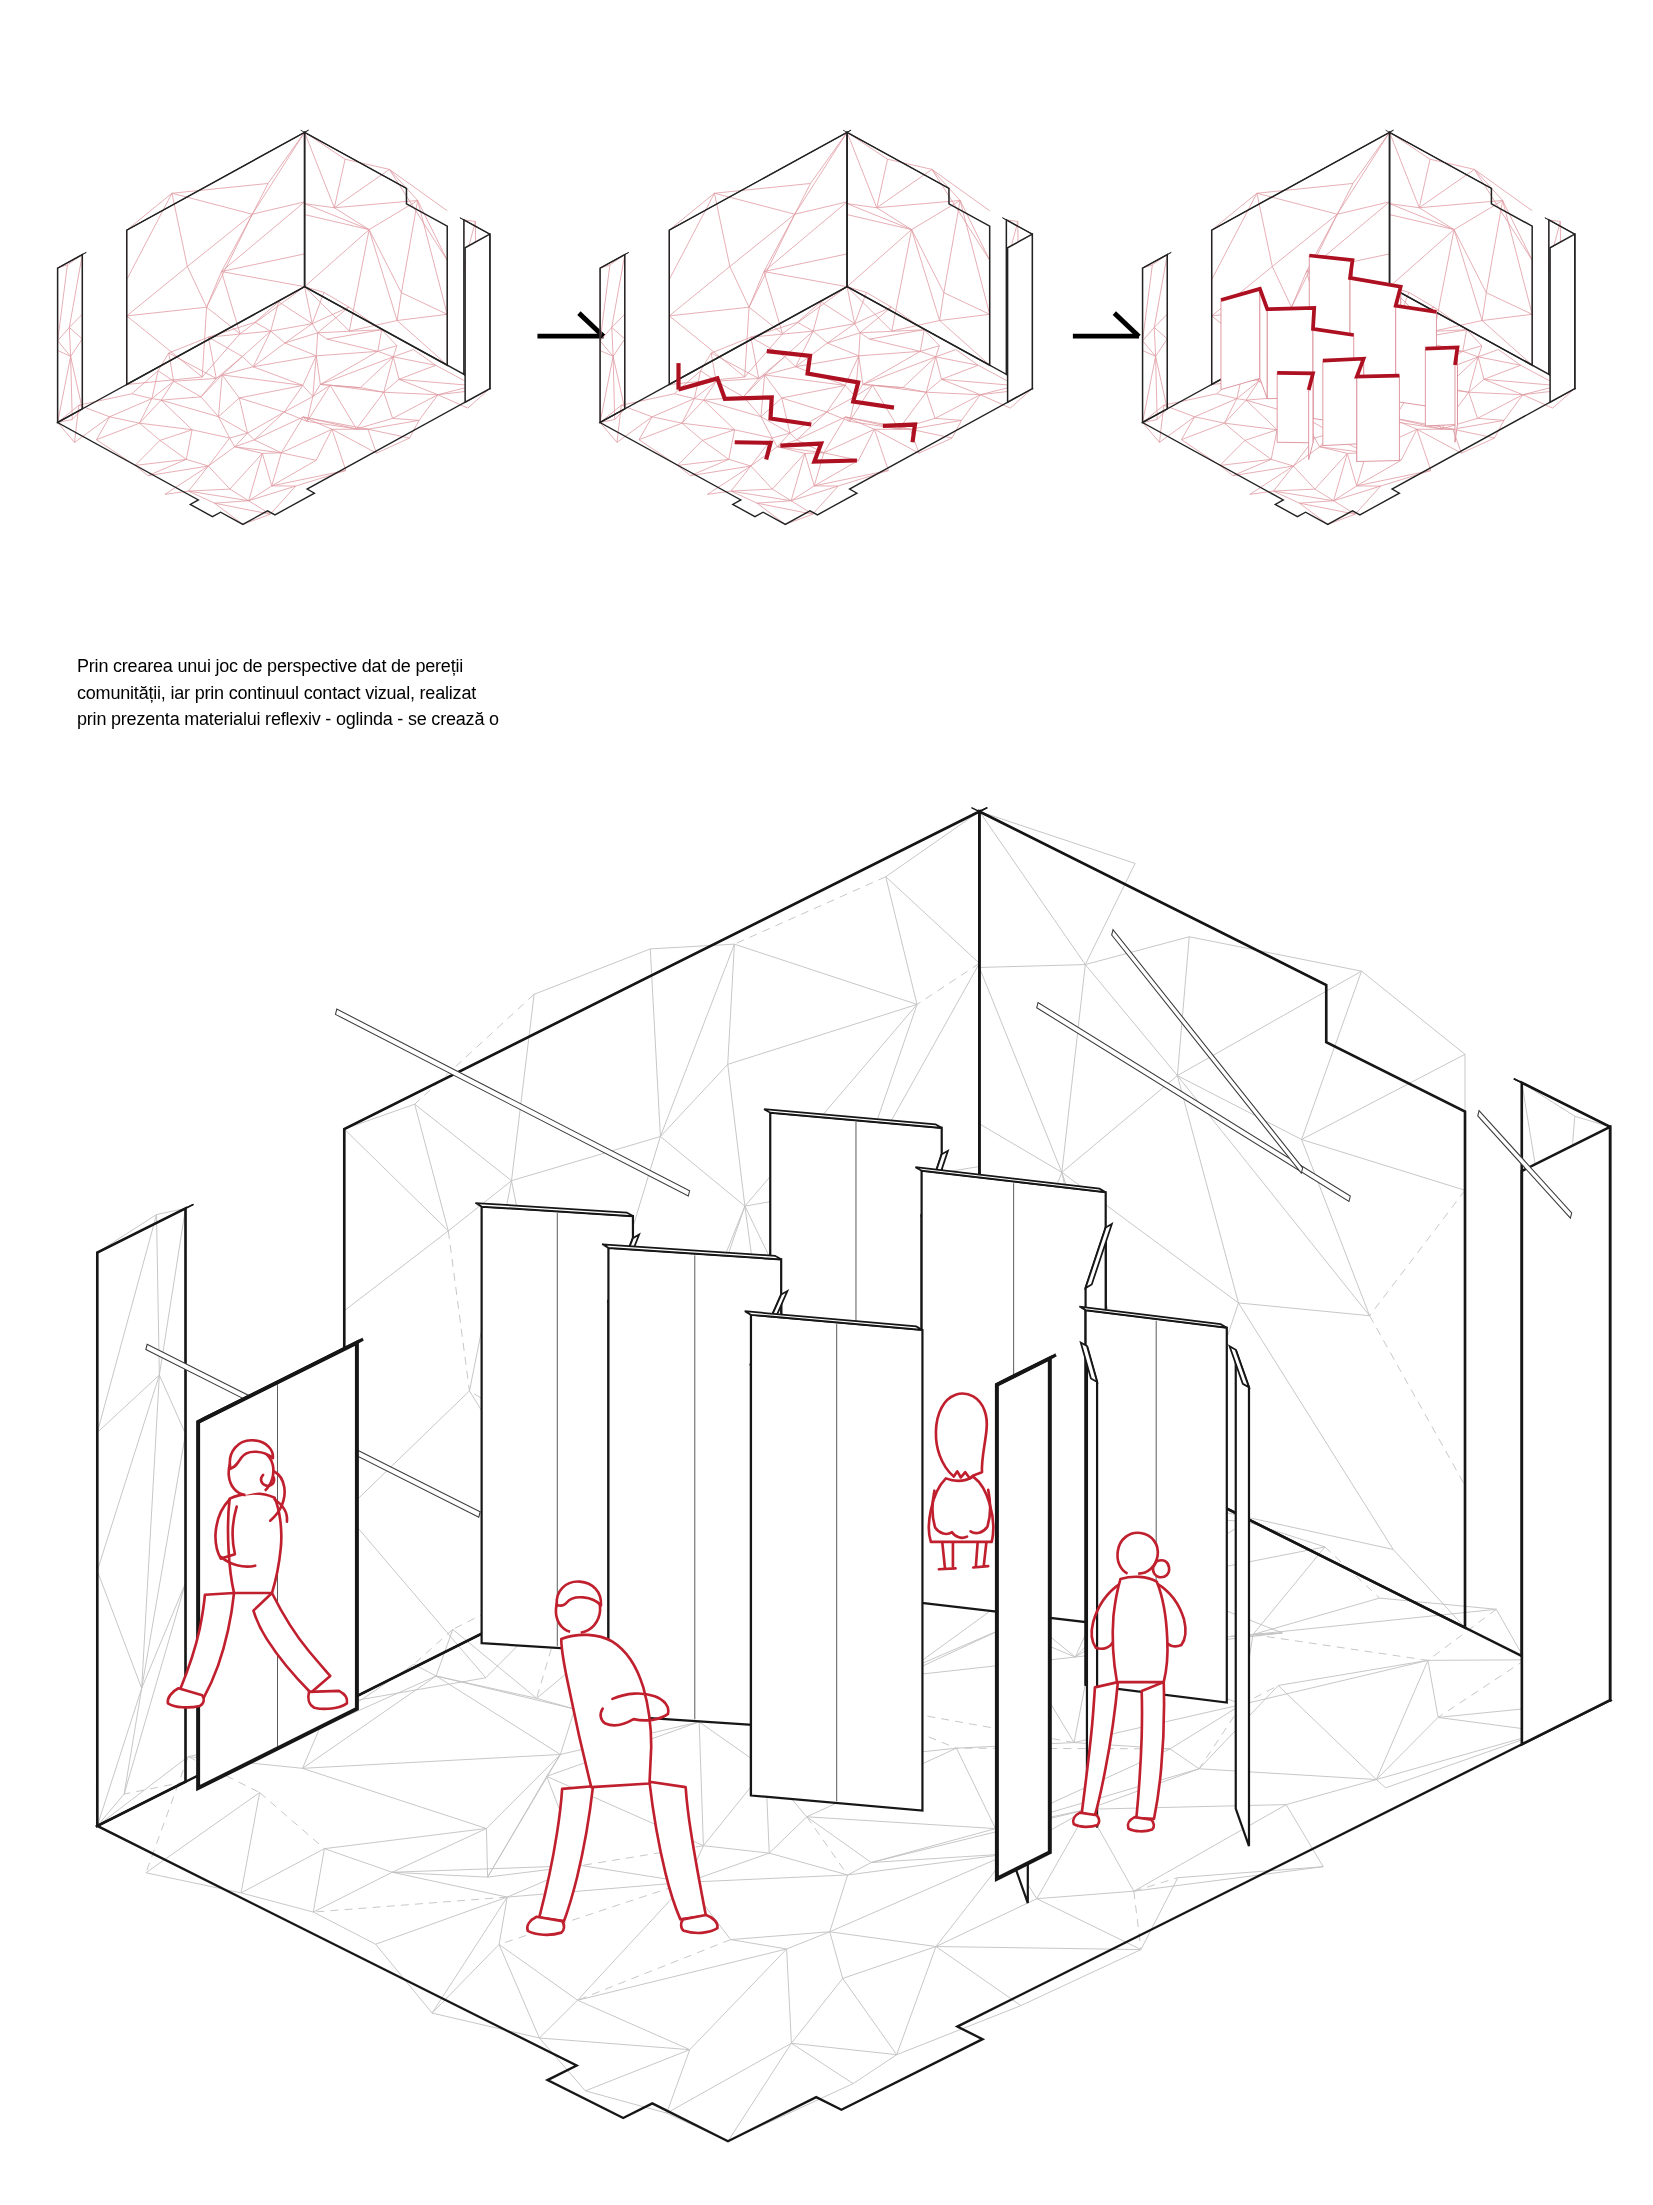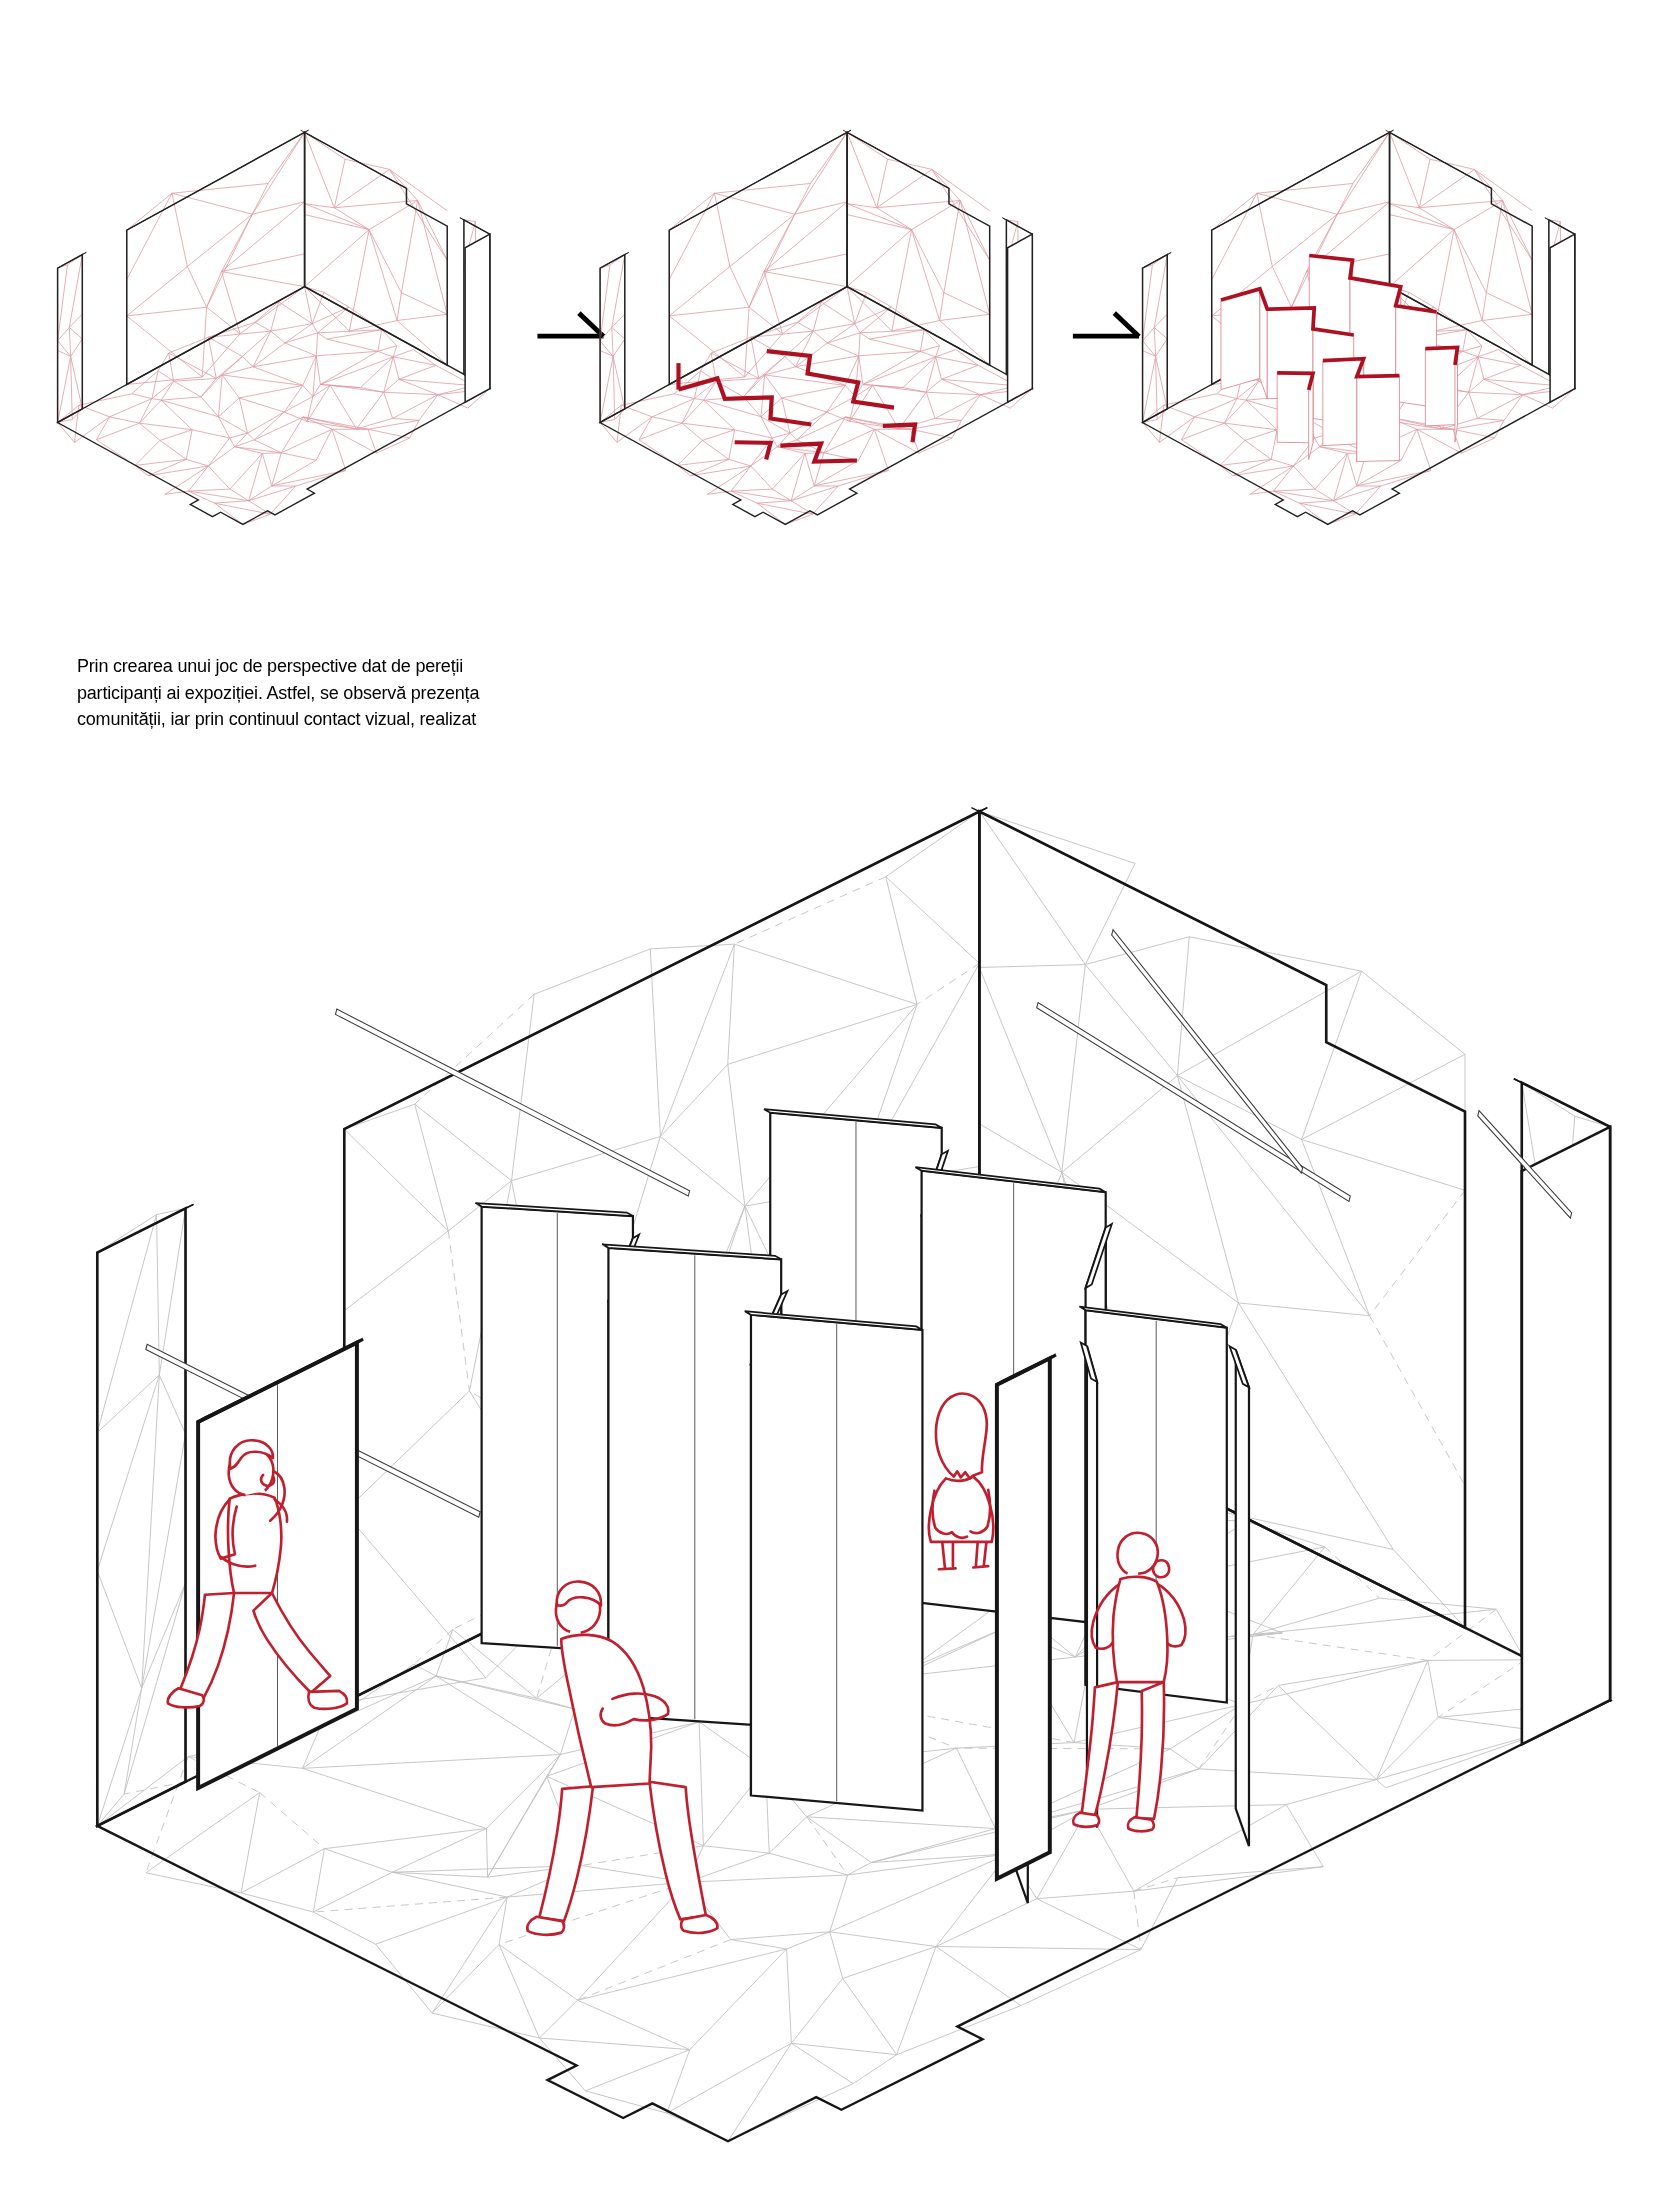--- a/index.html
+++ b/index.html
@@ -1499,18 +1499,18 @@
           <path d="M2622,3590 C2652,3608 2674,3638 2684,3672 C2690,3696 2688,3716 2678,3730 C2662,3737 2646,3731 2638,3718" fill="none" stroke="#c01f2e" stroke-width="6" stroke-linecap="round" stroke-linejoin="round"></path>
           <path d="M2540,3580 C2568,3572 2600,3574 2622,3586 C2636,3620 2644,3668 2646,3716 C2648,3756 2644,3790 2638,3814 L2532,3814 C2524,3770 2520,3716 2524,3664 C2528,3628 2534,3600 2540,3580 Z" fill="#fff" stroke="#c01f2e" stroke-width="6" stroke-linejoin="round"></path>
           <path d="M2556,3568 C2540,3560 2530,3540 2534,3516 C2538,3490 2560,3472 2586,3476 C2612,3480 2628,3502 2624,3528 C2620,3552 2602,3568 2580,3568" fill="#fff" stroke="#c01f2e" stroke-width="6" stroke-linejoin="round"></path>
           <path d="M2622,3540 C2638,3534 2648,3540 2650,3554 C2652,3568 2642,3578 2628,3576 C2618,3574 2612,3564 2614,3554 Z" fill="#fff" stroke="#c01f2e" stroke-width="6" stroke-linejoin="round"></path>
         </g>
       </g>
     </svg>
 
   <div class="paragraph">
     <div class="tline">Prin crearea unui joc de  perspective dat de pereții</div>
-    <div class="tline">participanți ai expoziției. Astfel, se observă prezența</div>
     <div class="tline">comunității, iar prin continuul contact vizual, realizat</div>
+    <div class="tline">prin prezenta materialui reflexiv - oglinda - se crează o</div>
   </div>
 
 </div>
 
 
 </body></html>

